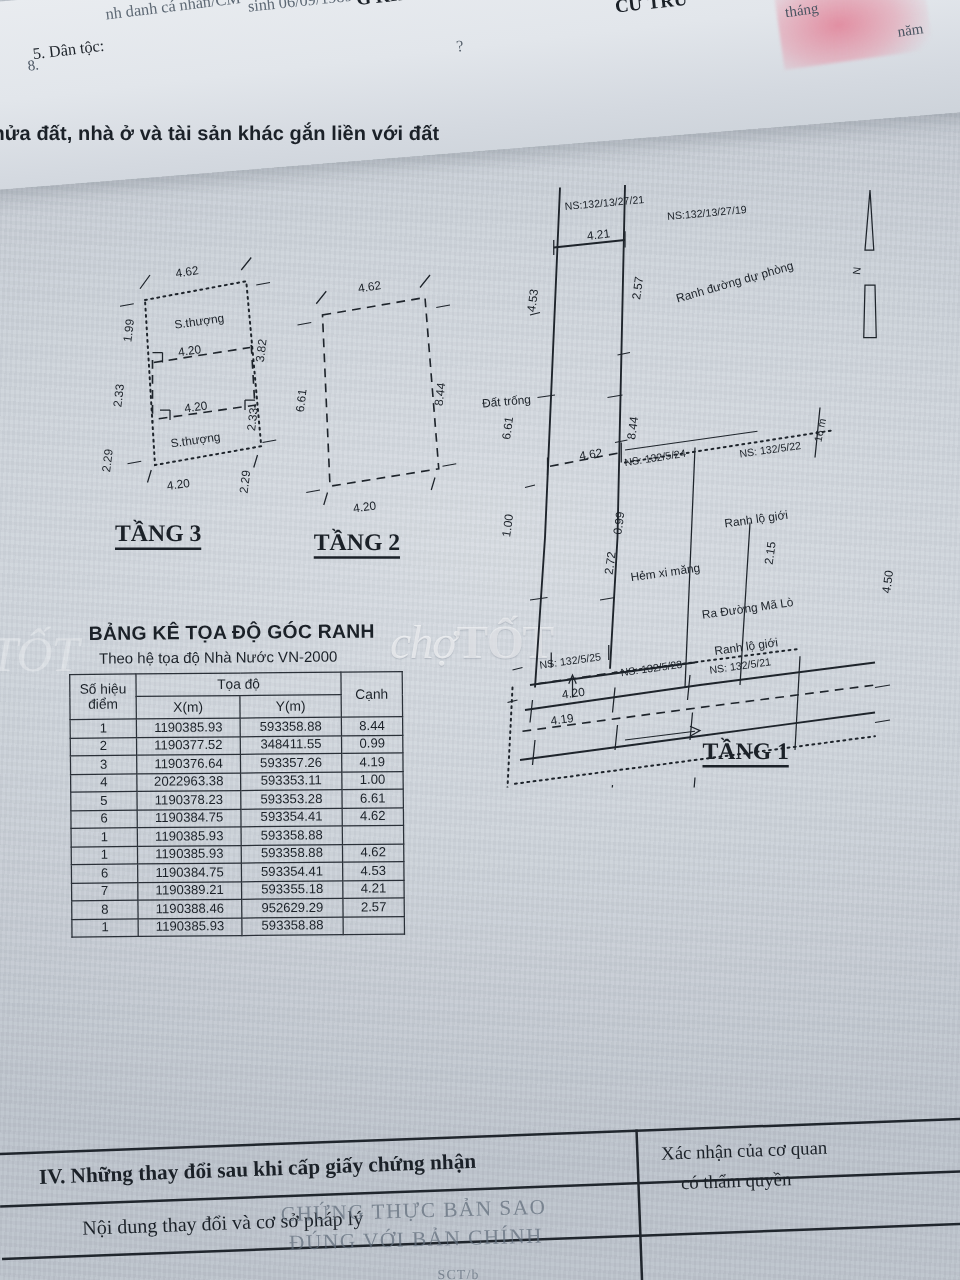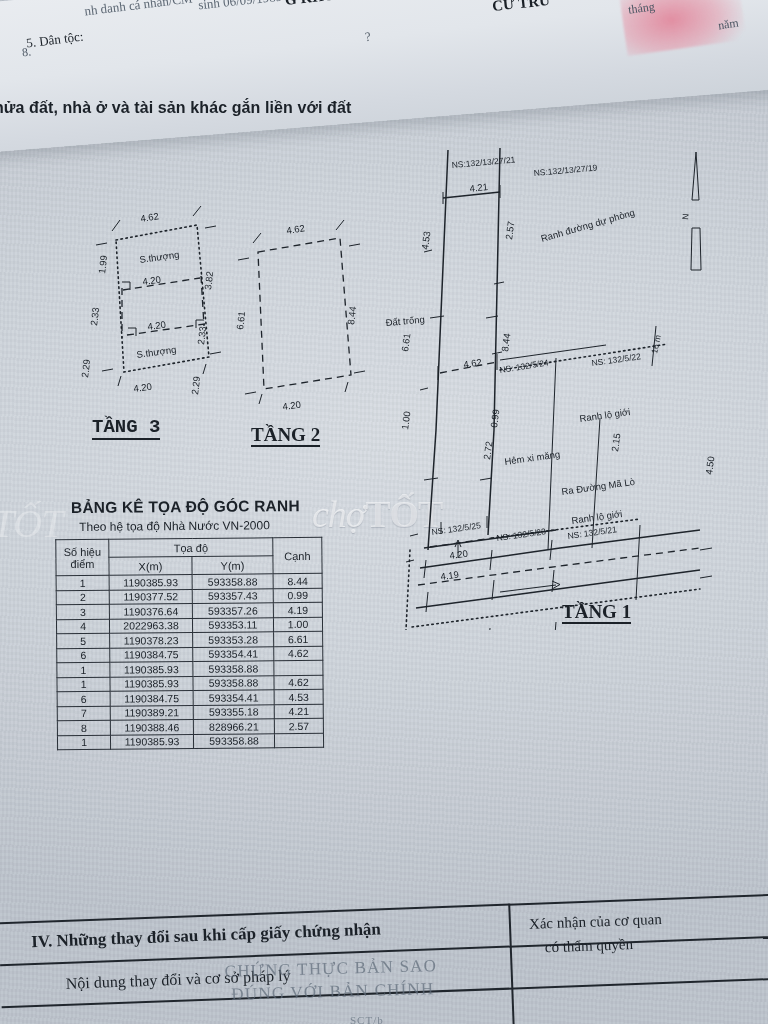--- a/index.html
+++ b/index.html
@@ -78,23 +78,23 @@
   .ct .hcell{height:17px;}
   .ct .colno{width:52px;}
   .ct .colx{width:82px;}
   .ct .coly{width:80px;margin-top:45px;}
   .ct .colc{width:48px;text-align:center;}
   .ct .datarow td{height:13.5px;}
   .thickTop td{border-top:2px solid #232a31;}
   
   .tang{font-family:"Liberation Serif",serif;font-weight:bold;font-size:19px;
         border-bottom:2px solid #1b2128;padding-bottom:1px;}
-  #tang3{left:92px;top:418px;font-family:Liberation Mono, monospace;}
+  #tang3{left:92px;top:418px;}
   #tang2{left:251px;top:425px;}
-  #tang1{left:562px;top:592px;margin-top:10px;}
+  #tang1{left:562px;top:592px;}
   
   #bform{position:absolute;left:-30px;top:880px;width:840px;height:150px;transform:rotate(-2.1deg);}
   .bline{position:absolute;background:#20262d;height:2px;}
   .bvline{position:absolute;background:#20262d;width:2px;}
   #bt1{left:62px;top:40px;font-size:17px;font-weight:bold;font-family:"Liberation Serif",serif;}
   #bt2{left:95px;top:84px;font-size:16px;font-family:"Liberation Serif",serif;}
   #bt3{left:560px;top:42px;font-size:15px;font-family:"Liberation Serif",serif;}
   #bt4{left:575px;top:66px;font-size:15px;font-family:"Liberation Serif",serif;}
   
   #stamp{position:absolute;left:225px;top:958px;transform:rotate(-1.6deg);
@@ -294,21 +294,21 @@
     <tbody id="tbody-b1">
         <tr class="datarow">
           <td>1</td>
           <td>1190385.93</td>
           <td>593358.88</td>
           <td>8.44</td>
         </tr>
         <tr class="datarow">
           <td>2</td>
           <td>1190377.52</td>
-          <td>593357.43</td>
+          <td>348411.55</td>
           <td>0.99</td>
         </tr>
         <tr class="datarow">
           <td>3</td>
           <td>1190376.64</td>
           <td>593357.26</td>
           <td>4.19</td>
         </tr>
         <tr class="datarow">
           <td>4</td>
@@ -350,21 +350,21 @@
         </tr>
         <tr class="datarow">
           <td>7</td>
           <td>1190389.21</td>
           <td>593355.18</td>
           <td>4.21</td>
         </tr>
         <tr class="datarow">
           <td>8</td>
           <td>1190388.46</td>
-          <td>828966.21</td>
+          <td>952629.29</td>
           <td>2.57</td>
         </tr>
         <tr class="datarow">
           <td>1</td>
           <td>1190385.93</td>
           <td>593358.88</td>
           <td></td>
         </tr>
       </tbody>
   </table>

